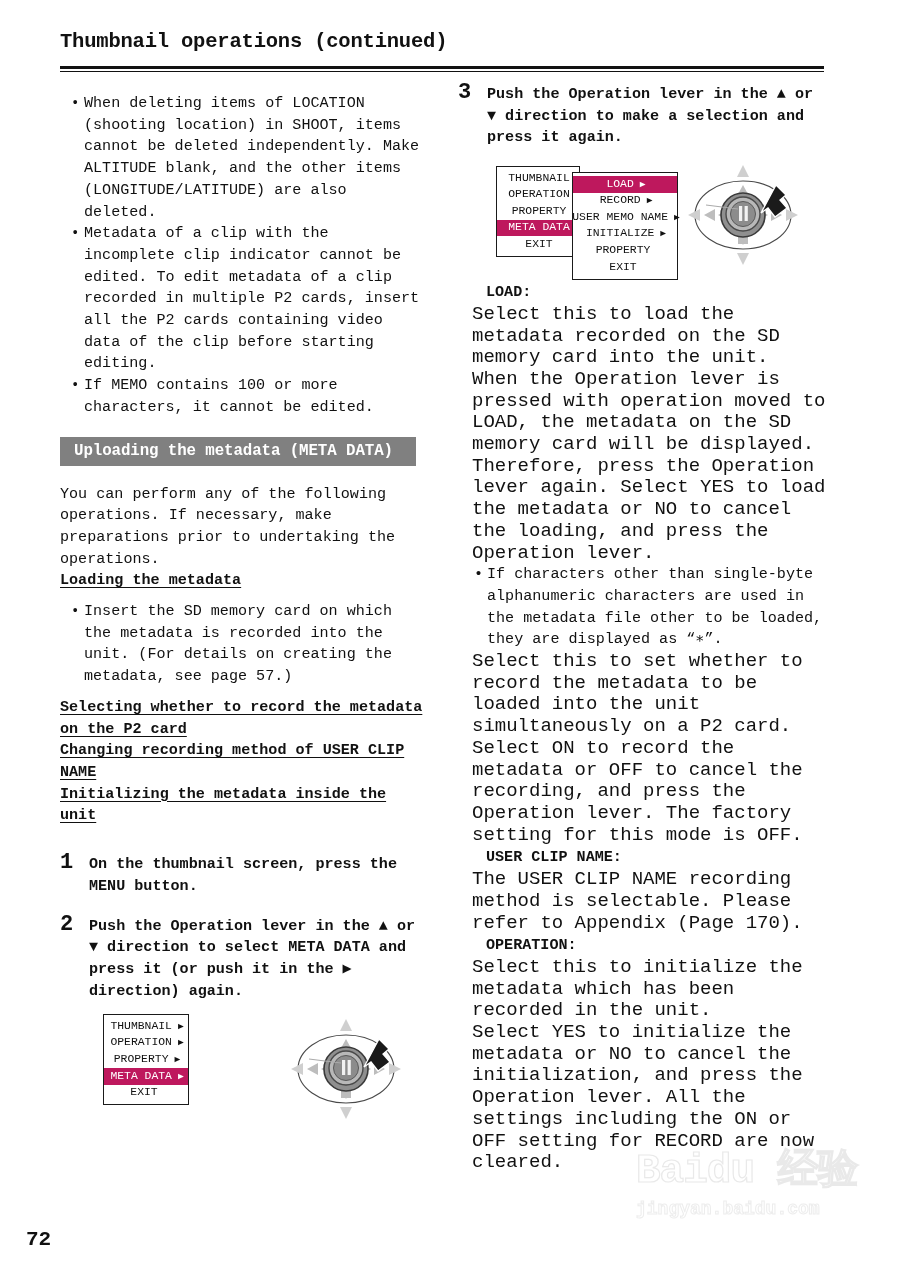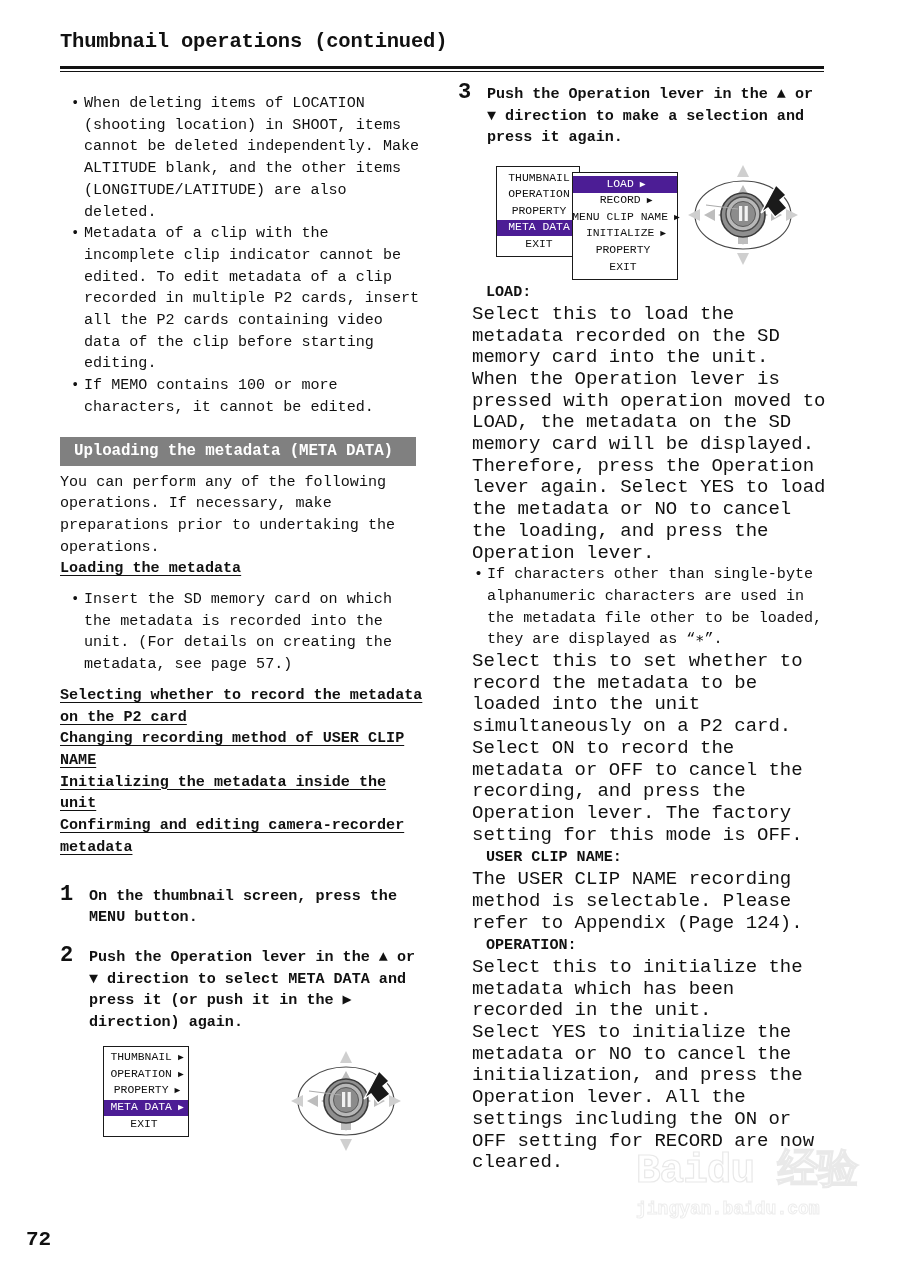--- a/index.html
+++ b/index.html
@@ -91,21 +91,21 @@
   
   .section-bar {
     background: #808080;
     color: #ffffff;
     font-weight: bold;
     font-size: 15.8px;
     line-height: 22px;
     padding: 3px 0 4px 14px;
     width: 356px;
     box-sizing: border-box;
-    margin: 18px 0 6px 0;
+    margin: 18px 0 18px 0;
     letter-spacing: -0.1px;
   }
 
   
   .uhead {
     font-weight: bold;
     font-size: 15.1px;
     line-height: 21.7px;
     text-decoration: underline;
     text-underline-offset: 2.5px;
@@ -173,21 +173,21 @@
     padding: 3px 0 3px 0;
   }
   .menu-row {
     display: flex;
     align-items: center;
     justify-content: center;
     padding: 0.5px 6px 0.5px 8px;
     white-space: nowrap;
   }
   .menu-row.selected {
-    background: #4c1d95;
+    background: #be185d;
     color: #ffffff;
   }
   .menu-arrow { font-size: 9.5px; padding-left: 6px; }
   .menu-arrow.hidden { visibility: hidden; }
 
   
   .lever { position: relative; }
 
   
   .page-number {
@@ -251,21 +251,20 @@
 
     <div class="uhead">Loading the metadata</div>
 
     <ul class="bullet-list">
       <li class="bullet">Insert the SD memory card on which the metadata is recorded into the unit. (For details on creating the metadata, see page 57.)</li>
     </ul>
 
     <div class="uhead">Selecting whether to record the metadata on the P2 card</div>
     <div class="uhead">Changing recording method of USER CLIP NAME</div>
     <div class="uhead">Initializing the metadata inside the unit</div>
-    <div class="uhead">Confirming and editing camera-recorder metadata</div>
 
     <div class="step" style="margin-top:27px;">
       <div class="step-num">1</div>
       <div class="step-title">On the thumbnail screen, press the MENU button.</div>
     </div>
 
     <div class="step" style="margin-top:18px;">
       <div class="step-num">2</div>
       <div class="step-title">Push the Operation lever in the ▲ or ▼ direction to select META DATA and press it (or push it in the ▶ direction) again.</div>
     </div>
@@ -360,21 +359,21 @@
       <div class="menu-box" style="position:absolute; left:114px; top:13px; width:106px; z-index:2;">
         <div class="menu-row selected">
           <span>LOAD</span>
           <span class="menu-arrow">▶</span>
         </div>
         <div class="menu-row">
           <span>RECORD</span>
           <span class="menu-arrow">▶</span>
         </div>
         <div class="menu-row">
-          <span>MENU CLIP NAME</span>
+          <span>USER MEMO NAME</span>
           <span class="menu-arrow">▶</span>
         </div>
         <div class="menu-row">
           <span>INITIALIZE</span>
           <span class="menu-arrow">▶</span>
         </div>
         <div class="menu-row">
           <span>PROPERTY</span>
           <span class="menu-arrow hidden"></span>
         </div>
@@ -418,21 +417,21 @@
       <div class="def-bullet">If characters other than single-byte alphanumeric characters are used in the metadata file other to be loaded, they are displayed as “∗”.</div>
     </div>
 
     <div>
       <div class="def-body" style="white-space:pre-line;">Select this to set whether to record the metadata to be loaded into the unit simultaneously on a P2 card.
 Select ON to record the metadata or OFF to cancel the recording, and press the Operation lever. The factory setting for this mode is OFF.</div>
     </div>
 
     <div>
       <div class="def-head">USER CLIP NAME:</div>
-      <div class="def-body" style="white-space:pre-line;">The USER CLIP NAME recording method is selectable. Please refer to Appendix (Page 124).</div>
+      <div class="def-body" style="white-space:pre-line;">The USER CLIP NAME recording method is selectable. Please refer to Appendix (Page 170).</div>
     </div>
 
     <div>
       <div class="def-head">OPERATION:</div>
       <div class="def-body" style="white-space:pre-line;">Select this to initialize the metadata which has been recorded in the unit.
 Select YES to initialize the metadata or NO to cancel the initialization, and press the Operation lever. All the settings including the ON or OFF setting for RECORD are now cleared.</div>
     </div>
 
   </div>
 

